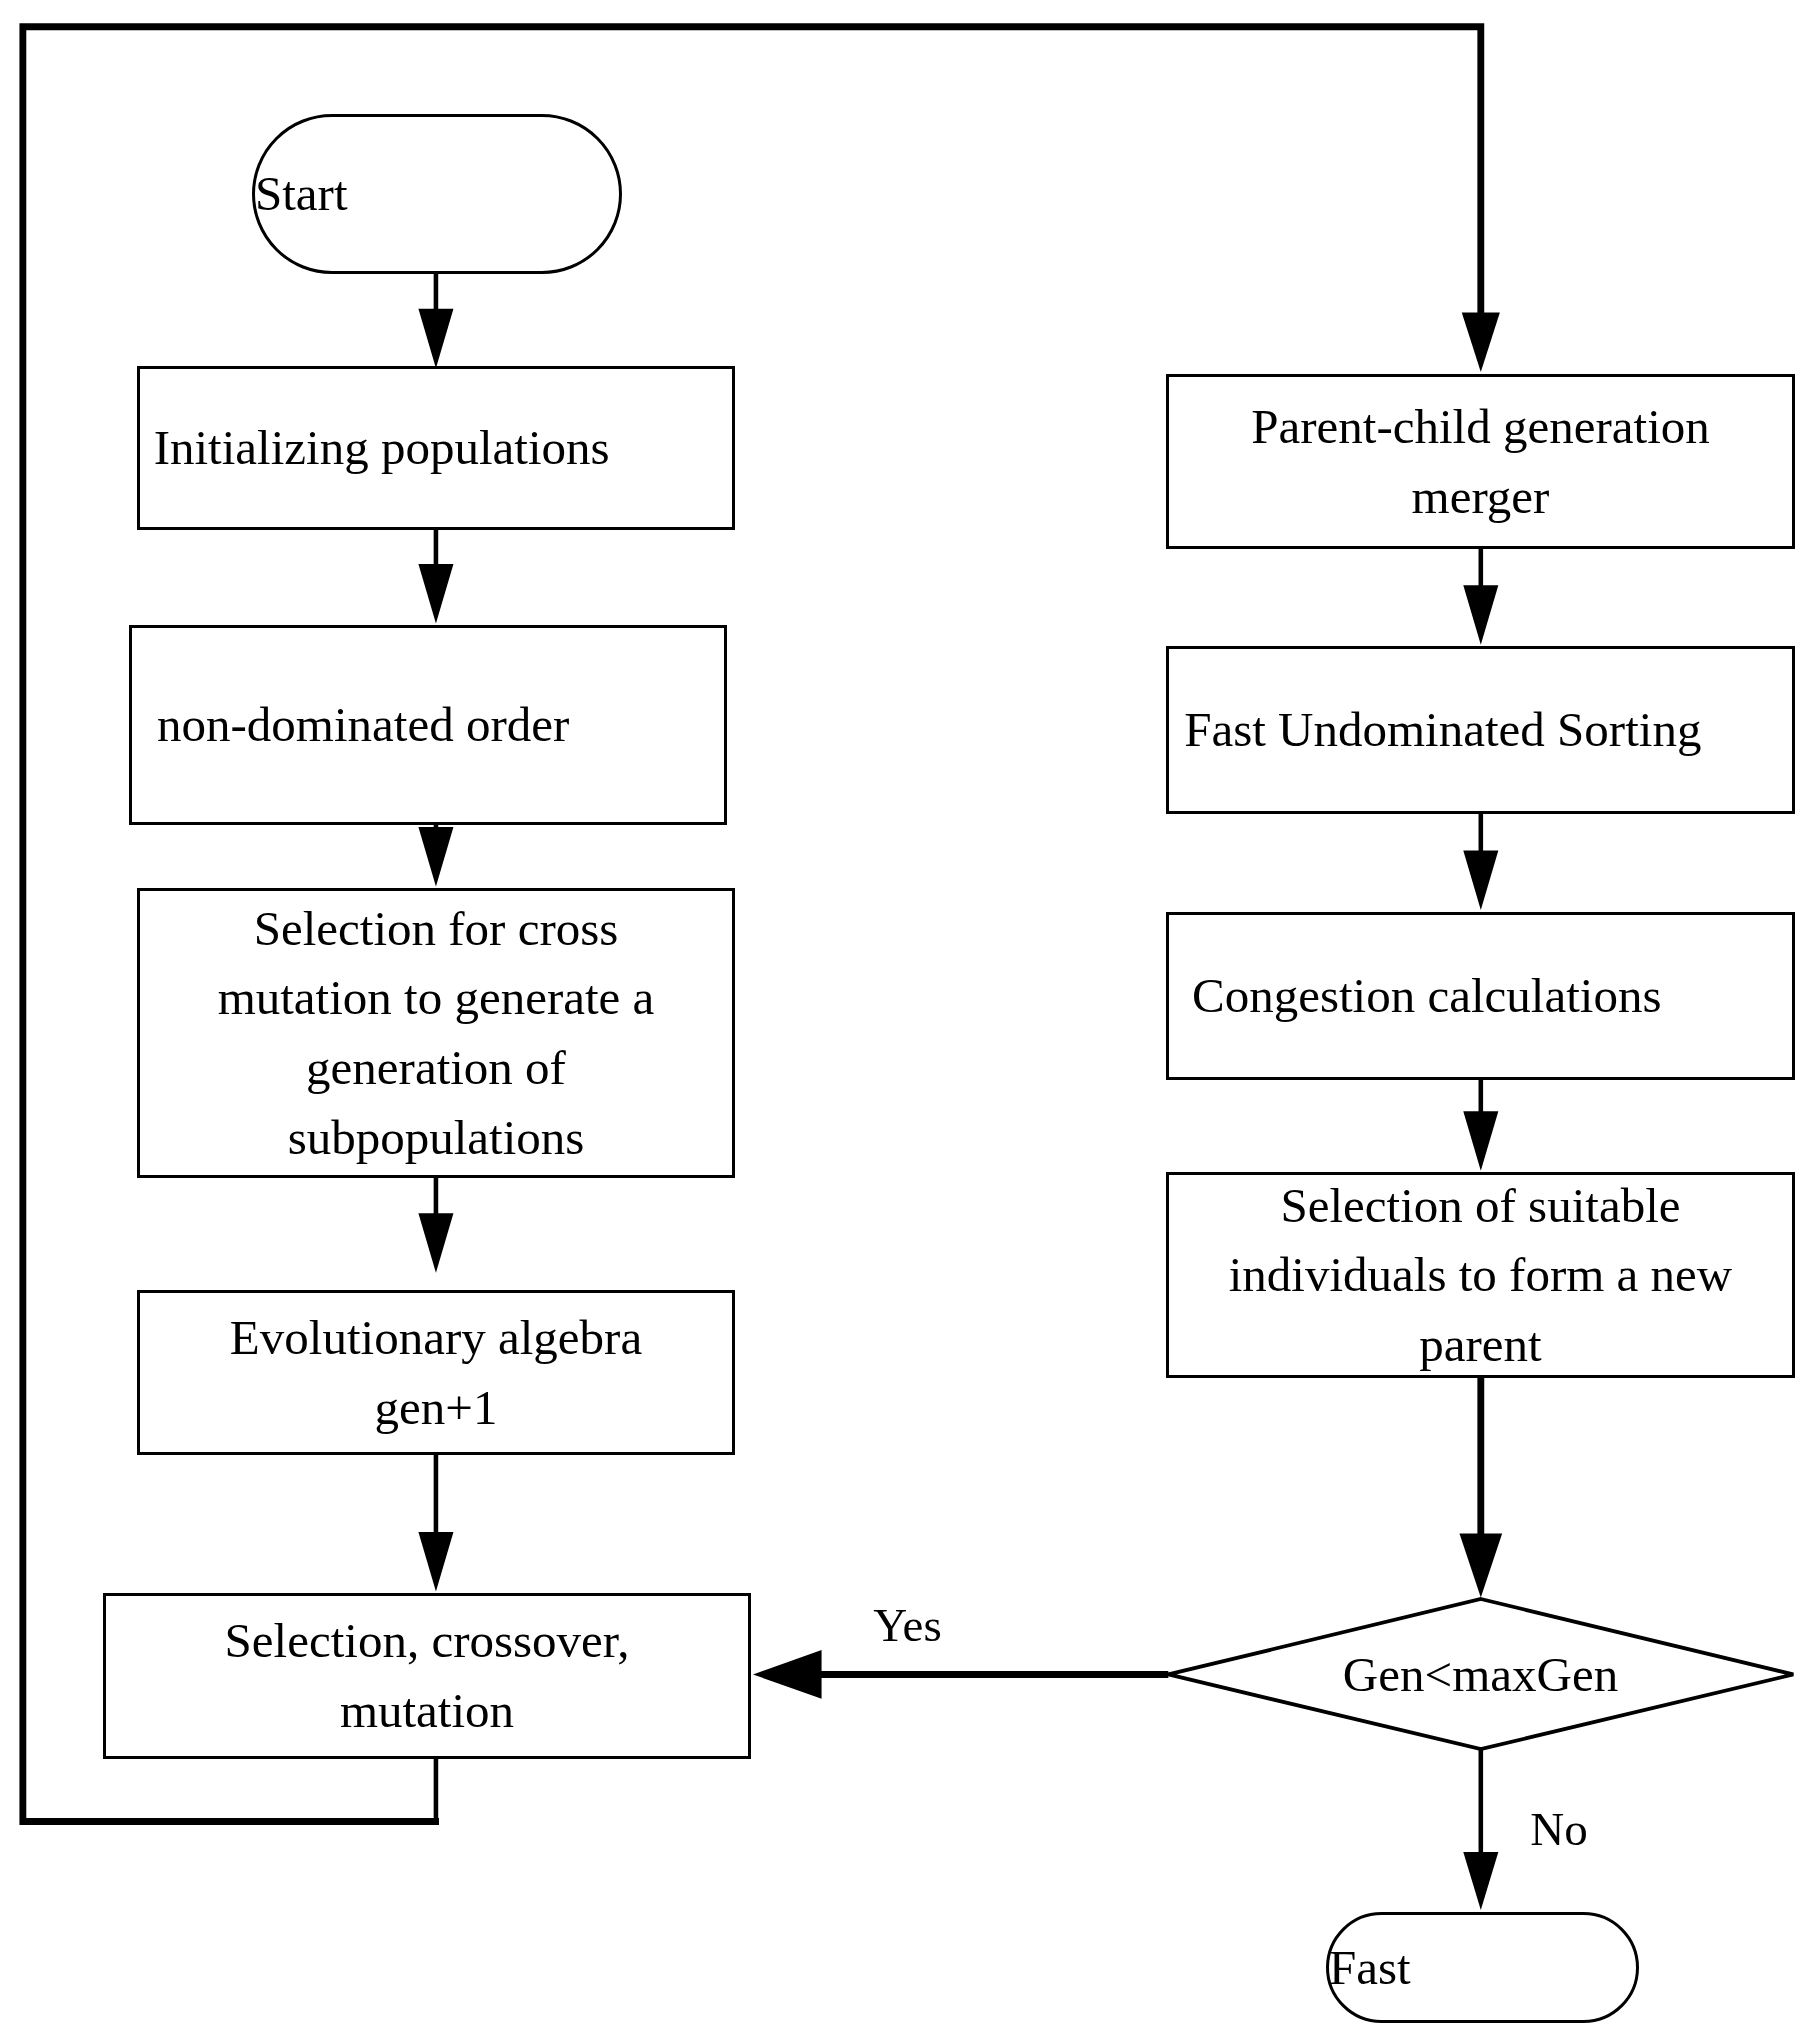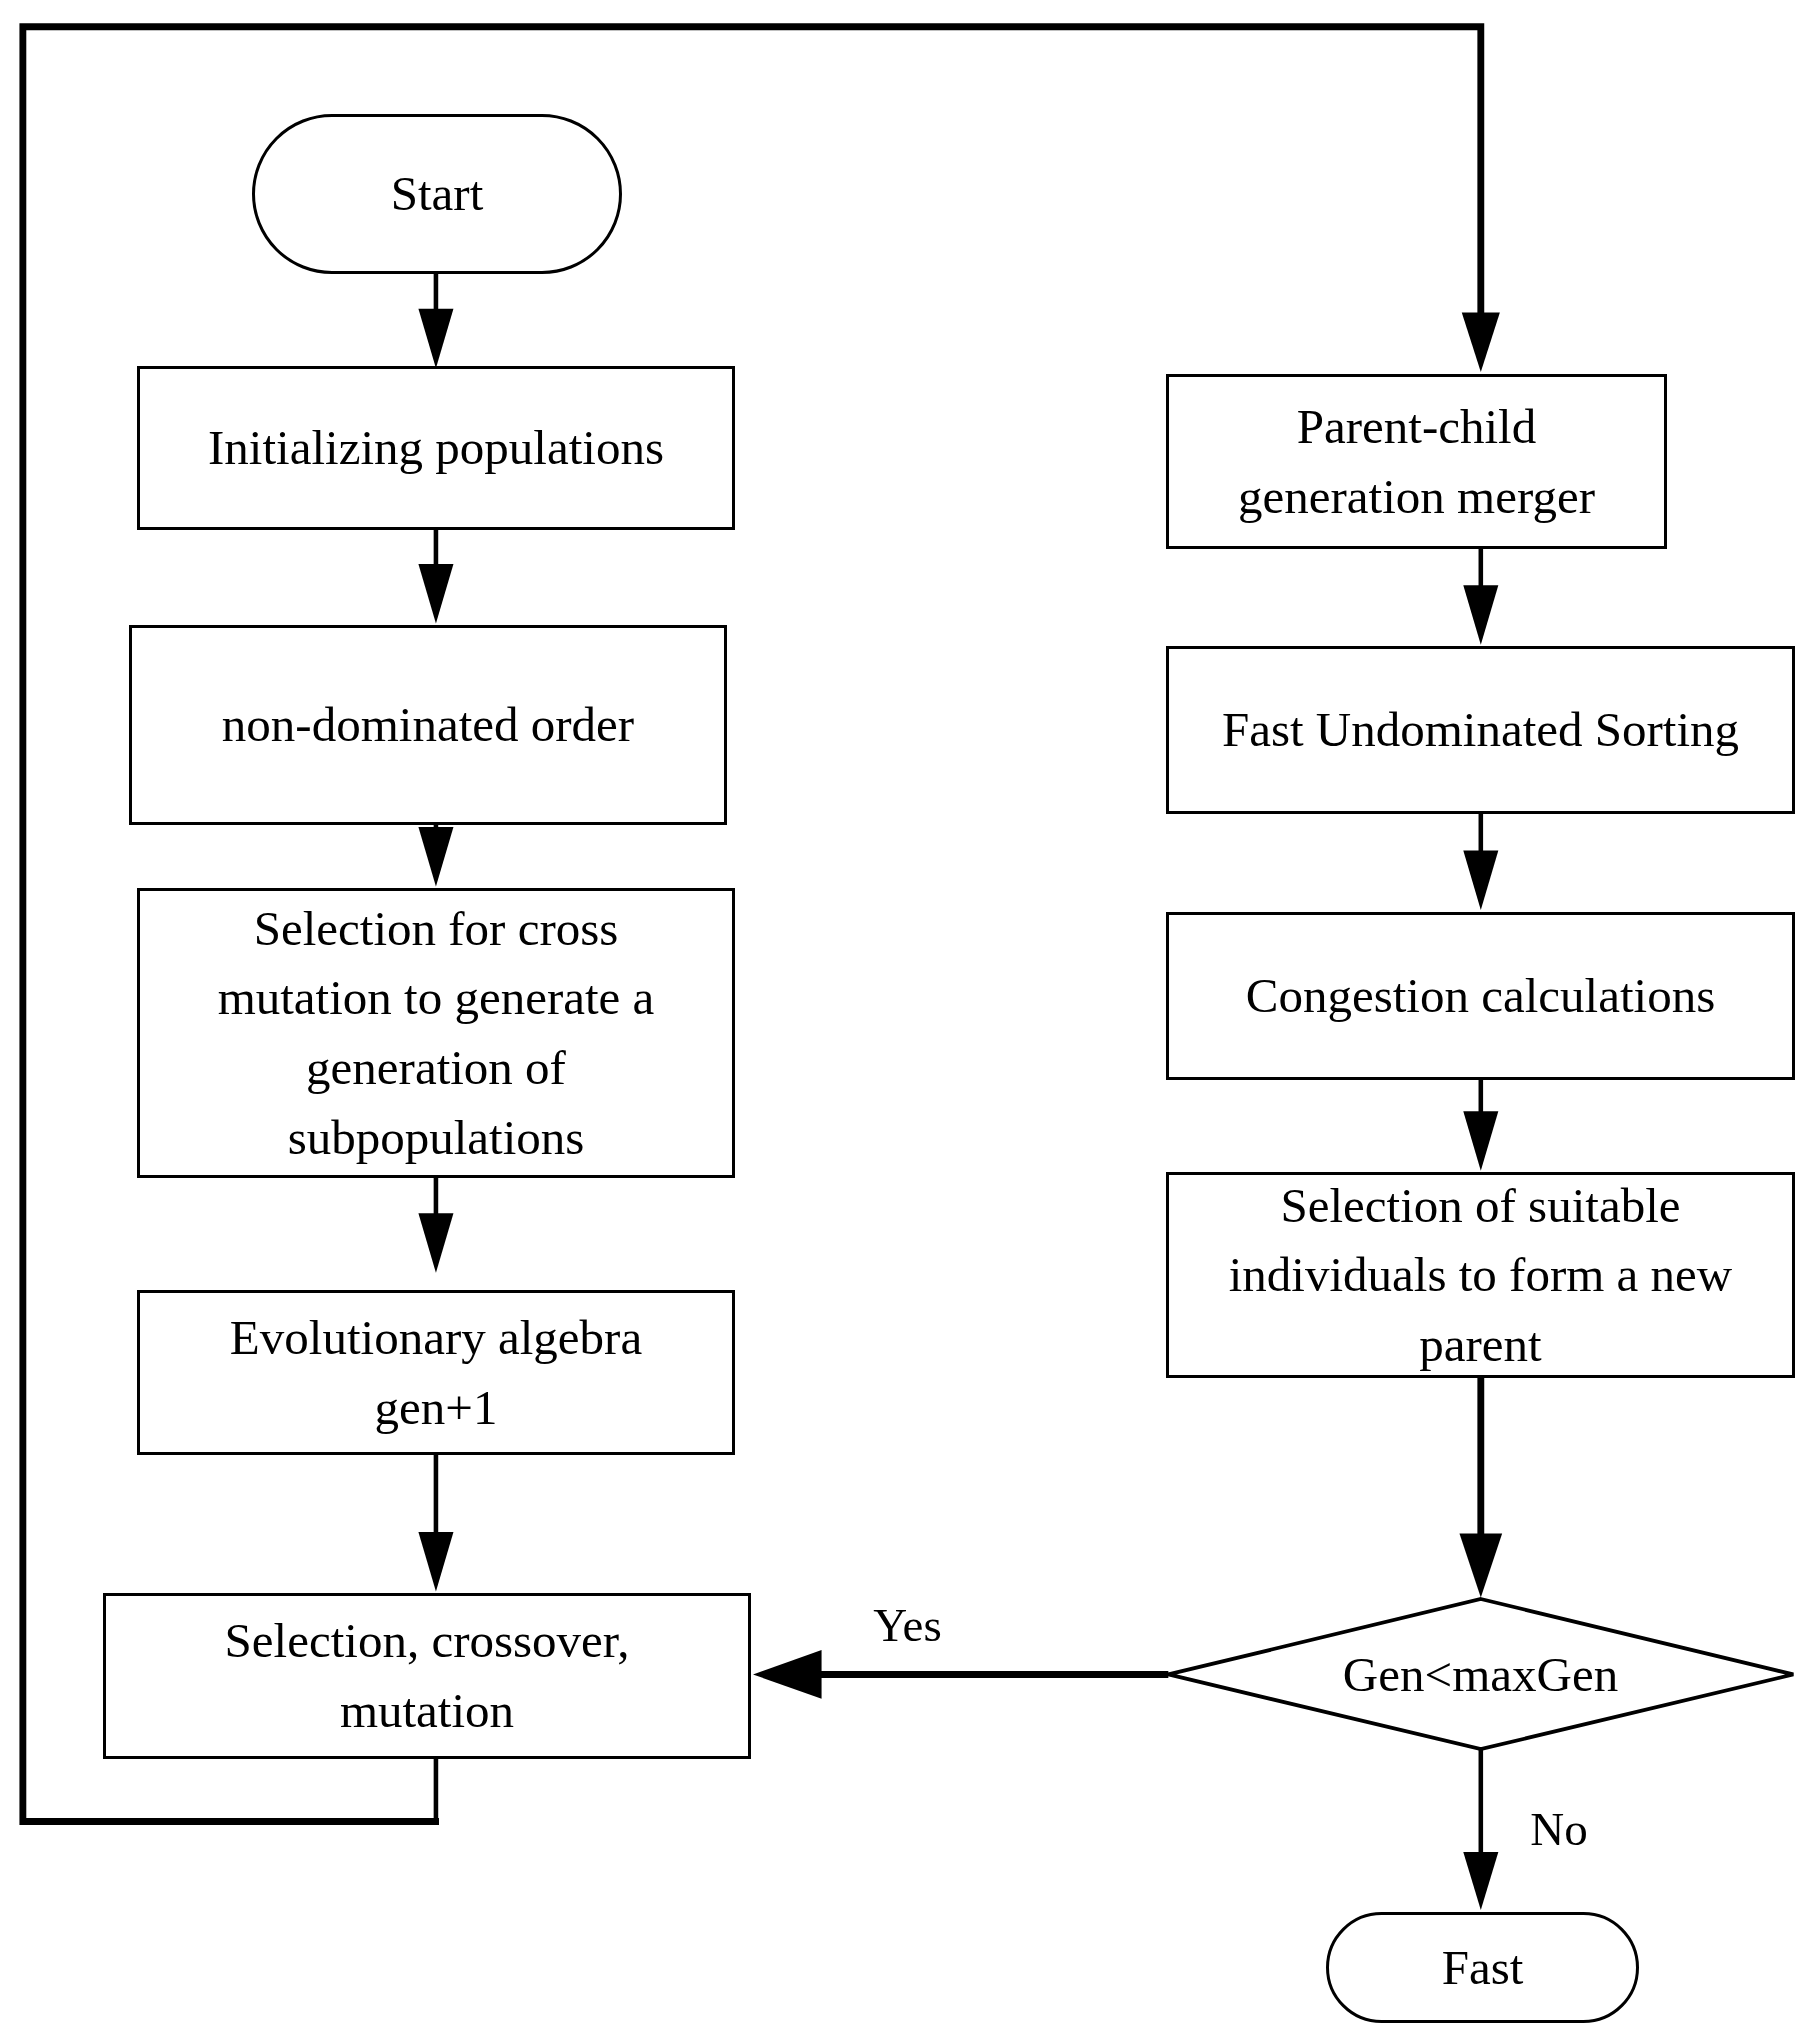--- a/index.html
+++ b/index.html
@@ -9,21 +9,21 @@
     background:#ffffff;
     font-family:"Liberation Serif","DejaVu Serif",serif;
     color:#000000;
   }
   svg.connectors{position:absolute;left:0;top:0;width:1807px;height:2035px;z-index:1;}
   svg.connectors line, svg.connectors polyline{stroke:#000000;fill:none;}
   svg.connectors polygon{fill:#000000;stroke:none;}
   .node{
     position:absolute;z-index:2;box-sizing:border-box;
     background:#ffffff;border:3.8px solid #000000;
-    display:flex;align-items:center;justify-content:center;
+    display:flex;align-items:center;
     text-align:center;font-size:49px;line-height:1.42;
   }
   .terminator{border-radius:84px;}
   .edge-label{
     position:absolute;z-index:3;display:flex;align-items:center;justify-content:center;
     font-size:47px;background:transparent;
   }
   .diamond-label{
     position:absolute;z-index:3;display:flex;align-items:center;justify-content:center;
     font-size:49px;text-align:center;
@@ -93,21 +93,21 @@
   </div>
 
   <div class="node" style="left:137px;top:1275px;width:598px;height:165px;padding:0 53px;margin-top:15px;">
     <span>Evolutionary algebra gen+1</span>
   </div>
 
   <div class="node" style="left:103px;top:1593px;width:648px;height:166px;padding:0 68px;">
     <span>Selection, crossover, mutation</span>
   </div>
 
-  <div class="node" style="left:1166px;top:374px;width:501px;height:175px;padding:0 30.5px;">
+  <div class="node" style="left:1166px;top:374px;width:629px;height:175px;padding:0 30.5px;">
     <span>Parent-child generation merger</span>
   </div>
 
   <div class="node" style="left:1166px;top:646px;width:629px;height:168px;padding:0 15.2px;">
     <span>Fast Undominated Sorting</span>
   </div>
 
   <div class="node" style="left:1166px;top:912px;width:629px;height:168px;padding:0 23px;">
     <span>Congestion calculations</span>
   </div>

